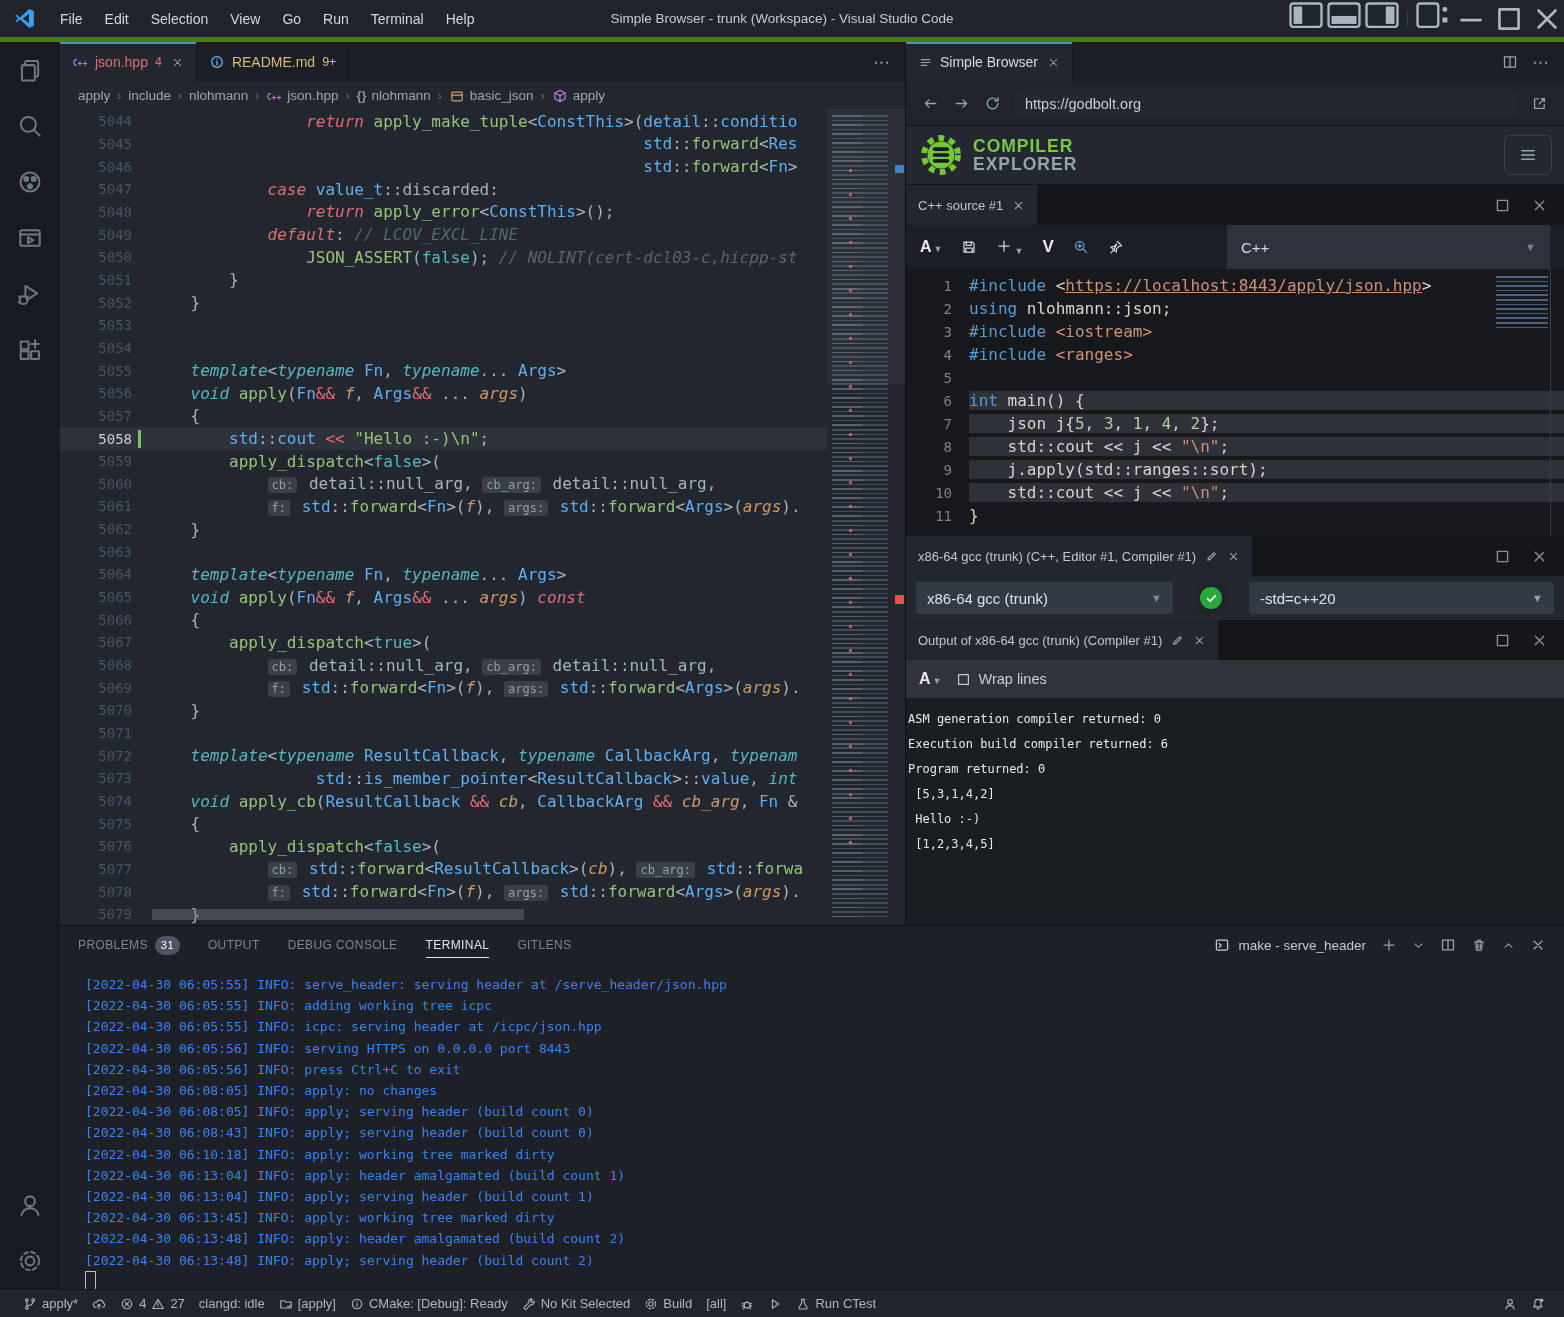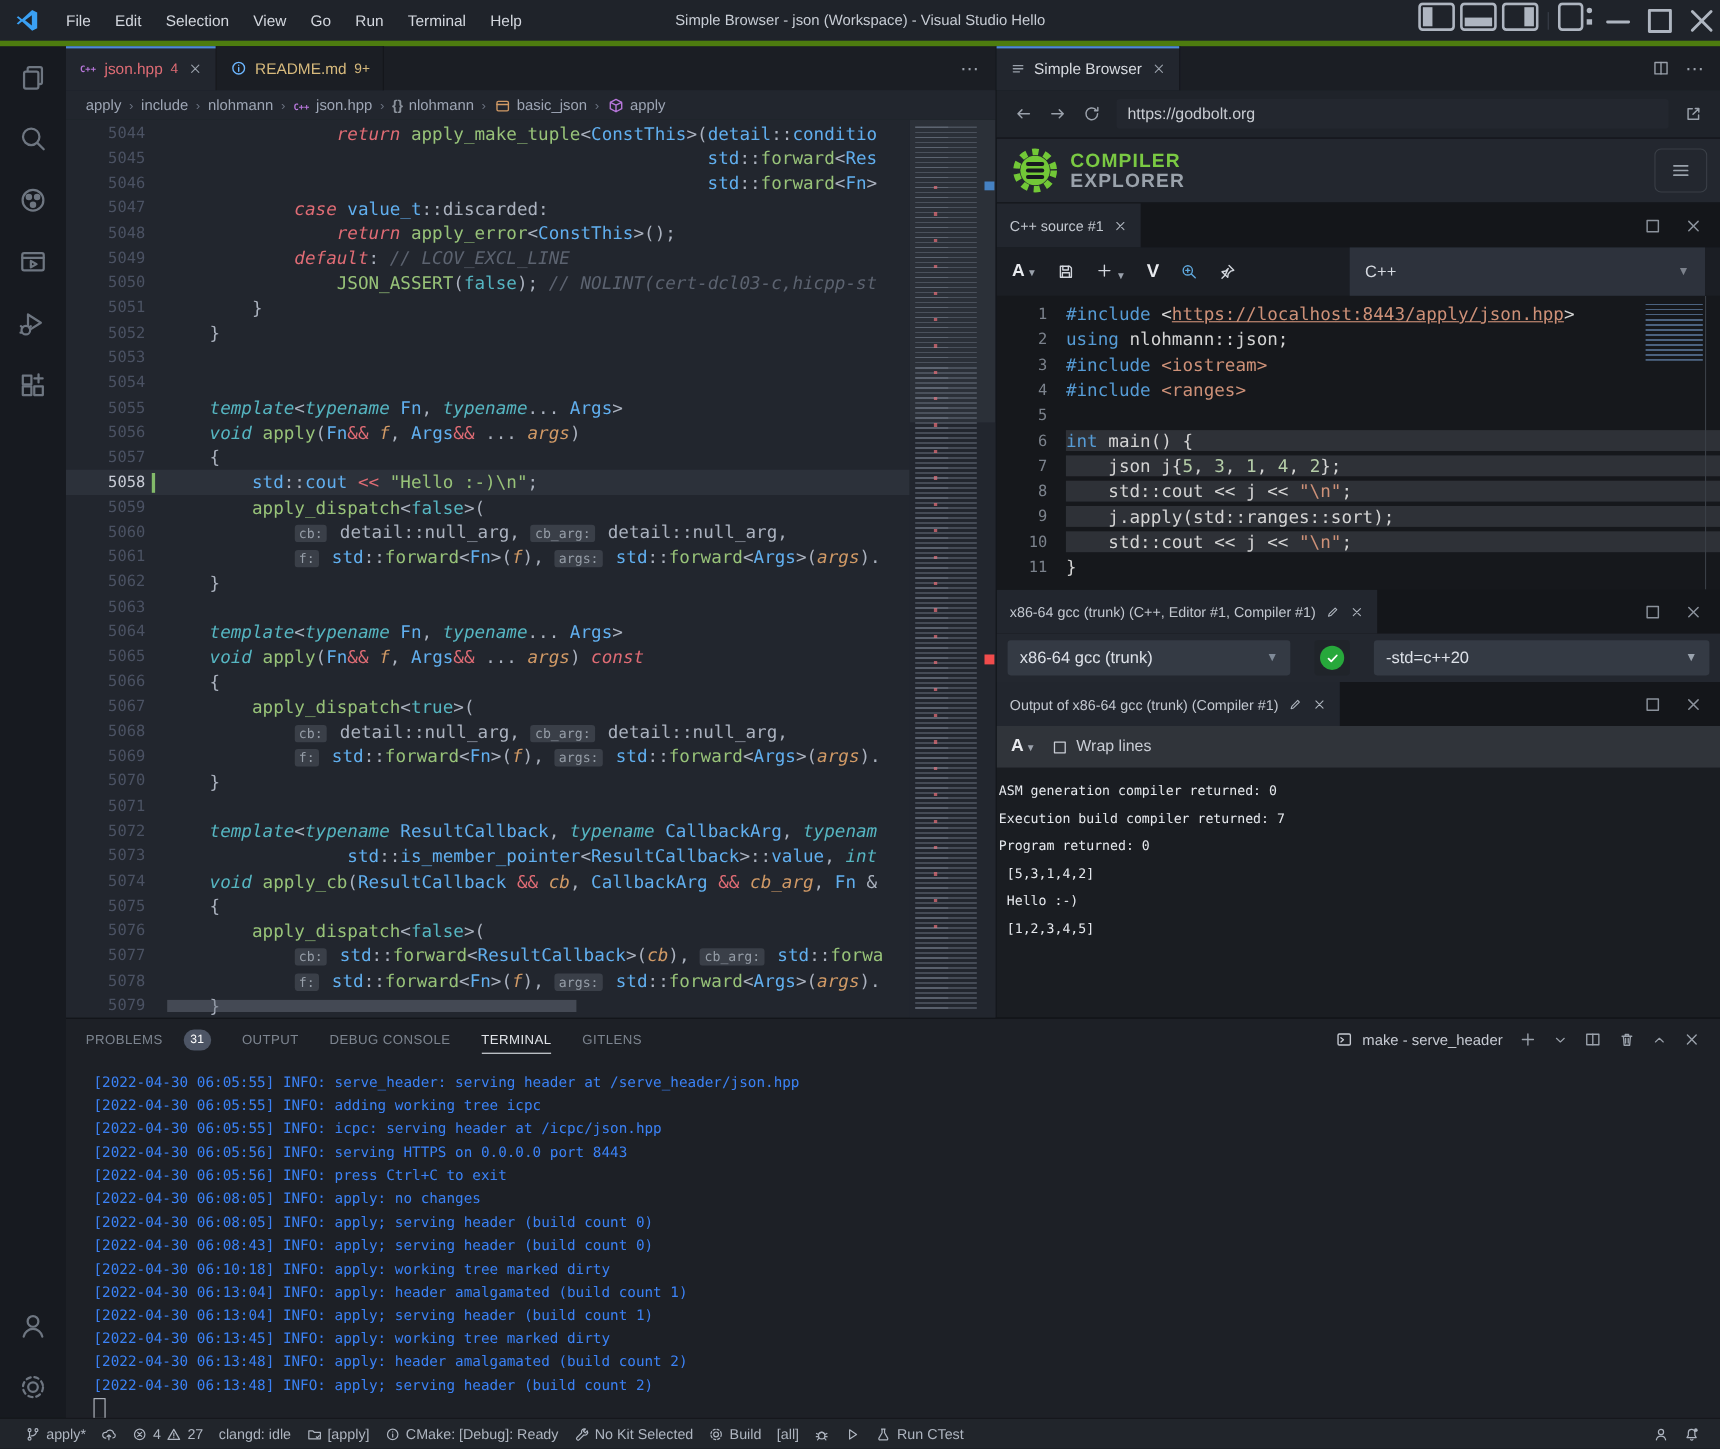--- a/index.html
+++ b/index.html
@@ -120,21 +120,21 @@
   .ce-opts{flex:1;height:32px;background:#343a44;border-radius:3px;display:flex;align-items:center;padding:0 11px;color:#dde1e8;font-size:15px}
   .ce-opts .dd{margin-left:auto;color:#9aa3ae;font-size:11px}
   .ce-out-toolbar{height:38px;background:#30343a;display:flex;align-items:center;gap:15px;padding:0 13px;flex:0 0 auto;color:#e8eaee}
   .cbox{--s:15px;color:#c9cdd5}
   .wrap-label{color:#c9cdd5;font-size:14.5px;margin-left:-8px}
   .ce-output{flex:1;background:#1a1d22;padding:9px 0 0 2px;font-family:"DejaVu Sans Mono",monospace;font-size:12px;line-height:25px;color:#e6e9ee;white-space:pre;overflow:hidden}
 
   
   .panel{height:370px;background:#1d2026;border-top:1px solid #0e1013;display:flex;flex-direction:column;flex:0 0 auto}
   .panel-head{height:38px;display:flex;align-items:center;padding:0 18px;flex:0 0 auto}
-  .ptab{display:flex;align-items:center;gap:19px;margin-right:28px;font-size:12px;letter-spacing:.4px;color:#7d8590;height:38px;position:relative;cursor:default}
+  .ptab{display:flex;align-items:center;gap:7px;margin-right:28px;font-size:12px;letter-spacing:.4px;color:#7d8590;height:38px;position:relative;cursor:default}
   .ptab.active{color:#e2e5ea}
   .ptab.active::after{content:"";position:absolute;bottom:6px;left:0;right:0;height:1px;background:#e2e5ea}
   .pbadge{min-width:19px;height:19px;border-radius:10px;background:#4d5565;color:#fff;font-size:11px;display:flex;align-items:center;justify-content:center;padding:0 3px}
   .phead-right{margin-left:auto;display:flex;align-items:center;gap:15px;color:#9aa1ab}
   .pterm-title{display:flex;align-items:center;gap:8px;color:#c6cad2;font-size:13.5px}
   .phead-right .ic{--s:16px}
   .terminal{flex:1;padding:10px 0 0 25px;font-family:"DejaVu Sans Mono",monospace;font-size:13px;line-height:21.2px;color:#3b82f6;white-space:pre;overflow:hidden}
   .tcursor{display:inline-block;width:9px;height:17px;border:1px solid #b9bec7;vertical-align:text-bottom}
 
   
@@ -158,21 +158,21 @@
     <div id="menubar" style="display:flex">
         <span class="menu-item">File</span>
         <span class="menu-item">Edit</span>
         <span class="menu-item">Selection</span>
         <span class="menu-item">View</span>
         <span class="menu-item">Go</span>
         <span class="menu-item">Run</span>
         <span class="menu-item">Terminal</span>
         <span class="menu-item">Help</span>
       </div>
-    <div class="win-title">Simple Browser - json (Workspace) - Visual Studio Hello</div>
+    <div class="win-title">Simple Browser - trunk (Workspace) - Visual Studio Code</div>
     <div class="win-controls">
       <span class="wc layout">
           <svg viewBox="0 0 18 18" fill="none" stroke="currentColor" stroke-width="1.25" stroke-linecap="round" stroke-linejoin="round">
             <rect x="0.8" y="0.8" width="16.4" height="12.4" rx="1.5"></rect>
             <rect x="2.4" y="2.4" width="4.6" height="9.2" fill="currentColor" stroke="none"></rect>
           </svg>
         </span>
       <span class="wc layout">
           <svg viewBox="0 0 18 18" fill="none" stroke="currentColor" stroke-width="1.25" stroke-linecap="round" stroke-linejoin="round">
             <rect x="0.8" y="0.8" width="16.4" height="12.4" rx="1.5"></rect>
@@ -650,21 +650,21 @@
             <div class="ce-out-toolbar">
               <span><span class="tb-a">A</span><span class="tb-dd">▼</span></span>
               <span class="ic cbox">
                   <svg viewBox="0 0 16 16" fill="none" stroke="currentColor" stroke-width="1.25" stroke-linecap="round" stroke-linejoin="round">
                     <rect x="2.8" y="2.8" width="10.4" height="10.4"></rect>
                   </svg>
                 </span>
               <span class="wrap-label">Wrap lines</span>
             </div>
 
-            <div class="ce-output" id="ce-output"><div>ASM generation compiler returned: 0</div><div>Execution build compiler returned: 7</div><div>Program returned: 0</div><div> [5,3,1,4,2]</div><div> Hello :-)</div><div> [1,2,3,4,5]</div></div>
+            <div class="ce-output" id="ce-output"><div>ASM generation compiler returned: 0</div><div>Execution build compiler returned: 6</div><div>Program returned: 0</div><div> [5,3,1,4,2]</div><div> Hello :-)</div><div> [1,2,3,4,5]</div></div>
           </div>
         </div>
       </div>
 
       <div class="panel">
         <div class="panel-head">
           <div id="panel-tabs" style="display:flex;align-items:center">
               <div class="ptab">
                 <span>PROBLEMS</span>
                 <span class="pbadge">31</span>

